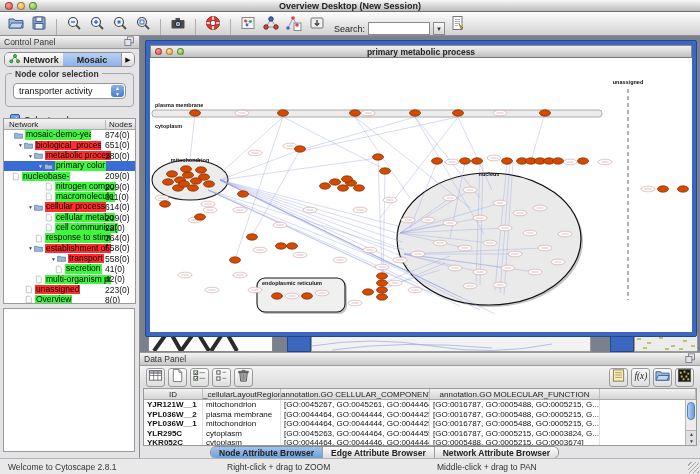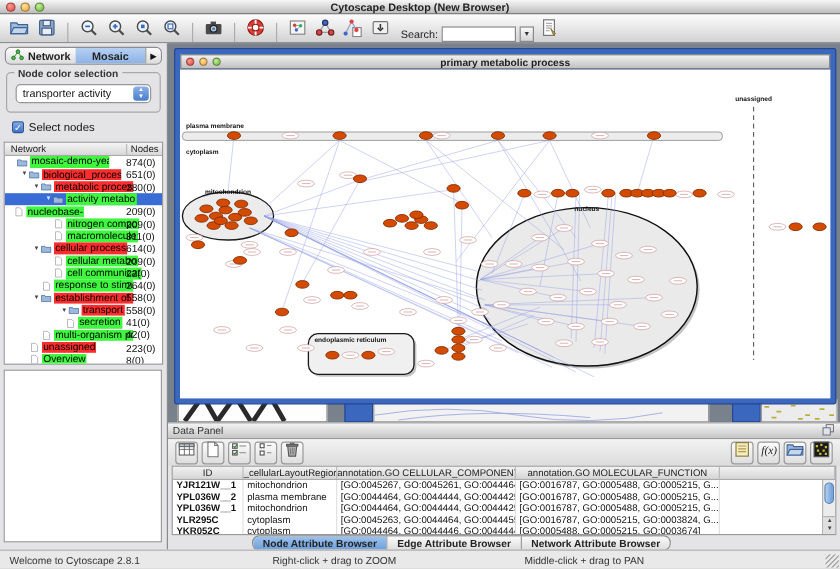--- a/index.html
+++ b/index.html
@@ -113,21 +113,21 @@
 <body>
 
 <div id="app">
 
   <div class="titlebar">
     <div class="lights">
       <span class="light l-red"></span>
       <span class="light l-yel"></span>
       <span class="light l-grn"></span>
     </div>
-    <div class="title">Cytoscape Desktop (New Browser)</div>
+    <div class="title">Overview Desktop (New Session)</div>
   </div>
 
   <div class="toolbar" id="toolbar">
       <div class="tbtn">
         <span><svg width="16" height="16" viewBox="0 0 16 16">
             <path d="M1 4h5l1 1.5h8V13H1z" fill="#9cb8da" stroke="#3d6397"></path>
             <path d="M1 13l2.5-5H15l-2 5z" fill="#c3d6ec" stroke="#3d6397"></path>
           </svg></span>
       </div>
       <div class="tbtn">
@@ -225,20 +225,27 @@
       <div class="tbtn">
         <span><svg width="16" height="16" viewBox="0 0 16 16">
             <rect x="3" y="1.5" width="9" height="13" fill="#fff" stroke="#777"></rect>
             <path d="M5 4.5h5M5 6.5h5M5 8.5h5M5 10.5h3" stroke="#aaa"></path>
             <path d="M9 9l4 4-2 .8z" fill="#c59a3a" stroke="#7a5c18" stroke-width="0.6"></path>
           </svg></span>
       </div>
     </div>
 
   <div class="cpanel">
+    <div class="phead">
+      <span>Control Panel</span>
+      <span class="ficon icon-slot"><svg width="12" height="12" viewBox="0 0 16 16">
+            <rect x="6" y="2.5" width="8" height="8" fill="none" stroke="#667"></rect>
+            <rect x="2.5" y="6" width="8" height="8" fill="#dfe4ea" stroke="#667"></rect>
+          </svg></span>
+    </div>
     <div class="cptabs">
       <div class="cptab">
         <span class="icon-slot"><svg width="12" height="12" viewBox="0 0 16 16">
               <path d="M3 11L8 4l4 7" stroke="#2a8a2a" fill="none"></path>
               <circle cx="8" cy="4" r="2" fill="#49c24d" stroke="#1d6b20"></circle>
               <circle cx="3" cy="11" r="2" fill="#49c24d" stroke="#1d6b20"></circle>
               <circle cx="12" cy="11" r="2" fill="#49c24d" stroke="#1d6b20"></circle>
             </svg></span>
         <span>Network</span>
       </div>
@@ -294,21 +301,21 @@
             <span class="tlabel bg-red">metabolic process</span>
             <span class="tcount">280(0)</span>
           </div>
           <div class="trow sel" style="padding-left: 33px;">
             <span class="tarrow">▼</span>
             <span class="ticon">
               <svg width="9" height="9" viewBox="0 0 16 16">
                 <path d="M1 4h5l1 1.5h8V13H1z" fill="#9cb8da" stroke="#3d6397"></path>
               </svg>
             </span>
-            <span class="tlabel bg-green">activity metabo</span>
+            <span class="tlabel bg-green">primary color</span>
             <span class="tcount">209(...</span>
           </div>
           <div class="trow" style="">
             <span class="tarrow"></span>
             <span class="ticon">
               <svg width="9" height="9" viewBox="0 0 16 16">
                 <path d="M4 2h6l3 3v9H4z" fill="#fff" stroke="#999"></path>
               </svg>
             </span>
             <span class="tlabel bg-green">nucleobase-</span>

